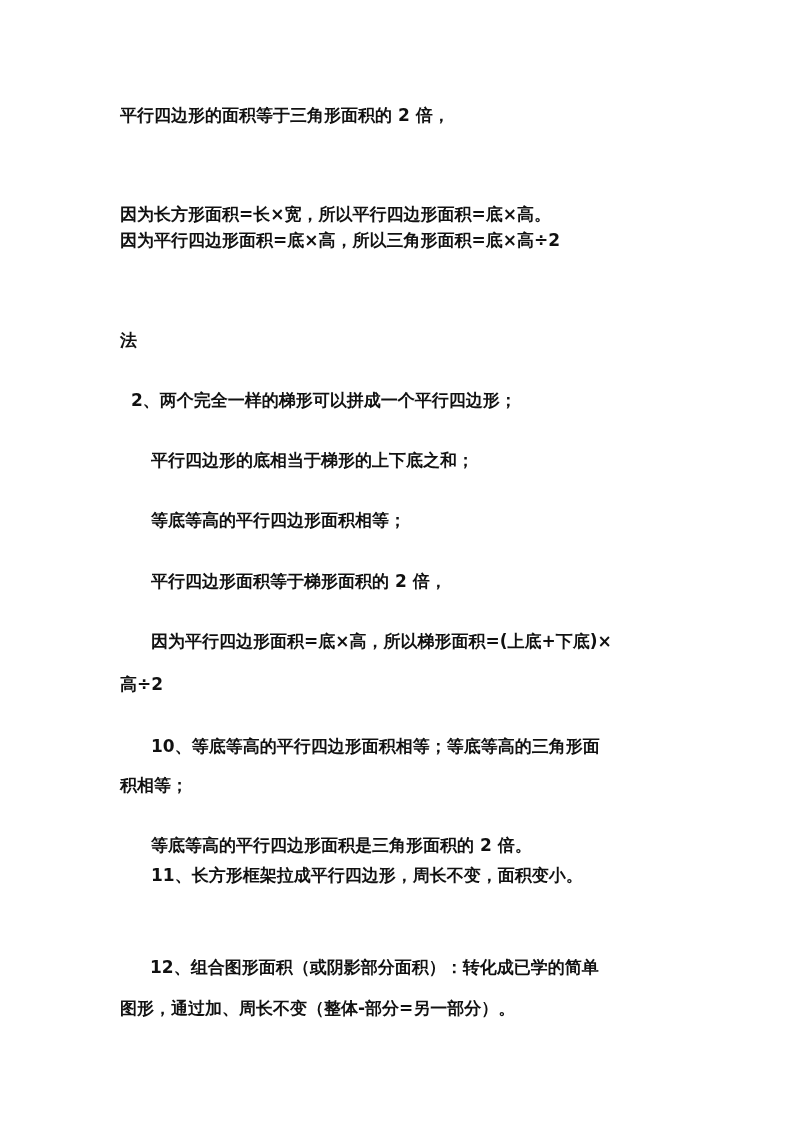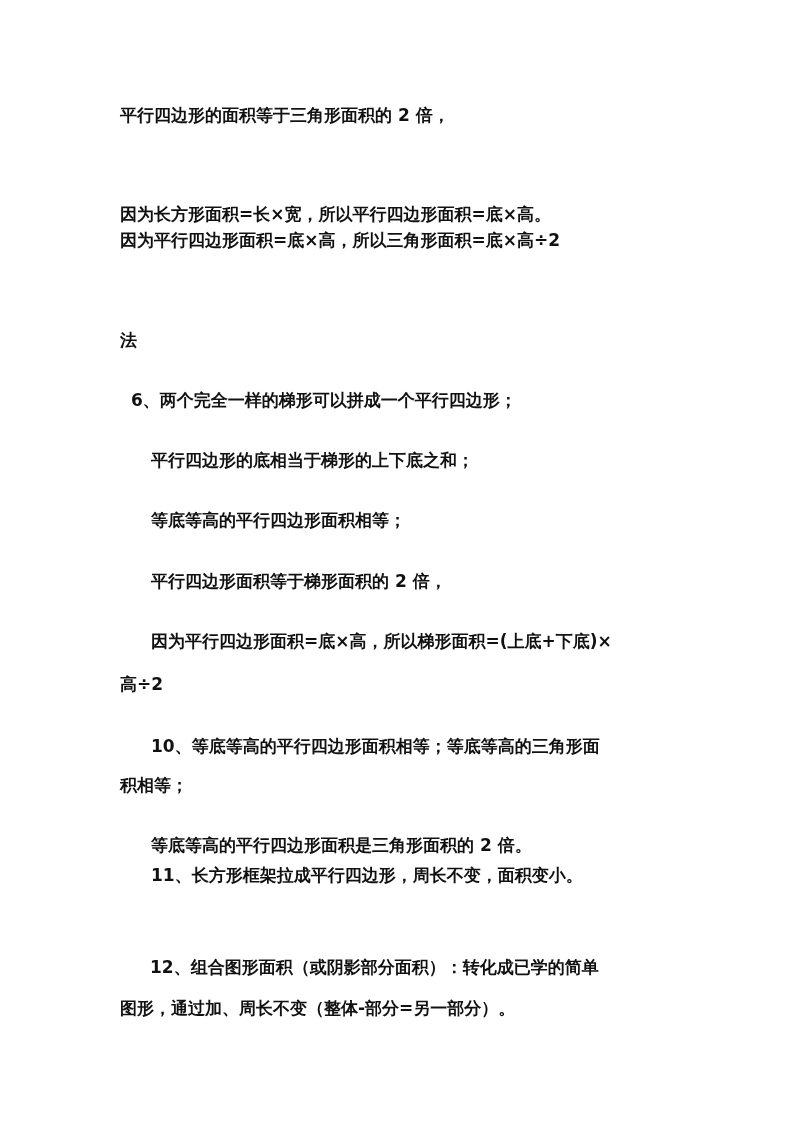--- a/index.html
+++ b/index.html
@@ -32,21 +32,21 @@
     }
   </style>
 </head>
 <body>
 
 <div class="page">
   <div class="line" style="left:120px; top:104px;">平行四边形的面积等于三角形面积的 2 倍，</div>
   <div class="line" style="left:120px; top:167px;margin-top:36px;">因为长方形面积=长×宽，所以平行四边形面积=底×高。</div>
   <div class="line" style="left:120px; top:229px;">因为平行四边形面积=底×高，所以三角形面积=底×高÷2</div>
   <div class="line" style="left:120px; top:329px;">法</div>
-  <div class="line" style="left:131px; top:389px;">6、两个完全一样的梯形可以拼成一个平行四边形；</div>
+  <div class="line" style="left:131px; top:389px;">2、两个完全一样的梯形可以拼成一个平行四边形；</div>
   <div class="line" style="left:151px; top:449px;">平行四边形的底相当于梯形的上下底之和；</div>
   <div class="line" style="left:151px; top:509px;">等底等高的平行四边形面积相等；</div>
   <div class="line" style="left:151px; top:570px;">平行四边形面积等于梯形面积的 2 倍，</div>
   <div class="line" style="left:151px; top:630px;">因为平行四边形面积=底×高，所以梯形面积=(上底+下底)×</div>
   <div class="line" style="left:120px; top:673px;">高÷2</div>
   <div class="line" style="left:151px; top:735px;">10、等底等高的平行四边形面积相等；等底等高的三角形面</div>
   <div class="line" style="left:120px; top:776px;font-family:Liberation Mono, monospace;">积相等；</div>
   <div class="line" style="left:151px; top:834px;">等底等高的平行四边形面积是三角形面积的 2 倍。</div>
   <div class="line" style="left:151px; top:864px;">11、长方形框架拉成平行四边形，周长不变，面积变小。</div>
   <div class="line" style="left:150px; top:956px;">12、组合图形面积（或阴影部分面积）：转化成已学的简单</div>

